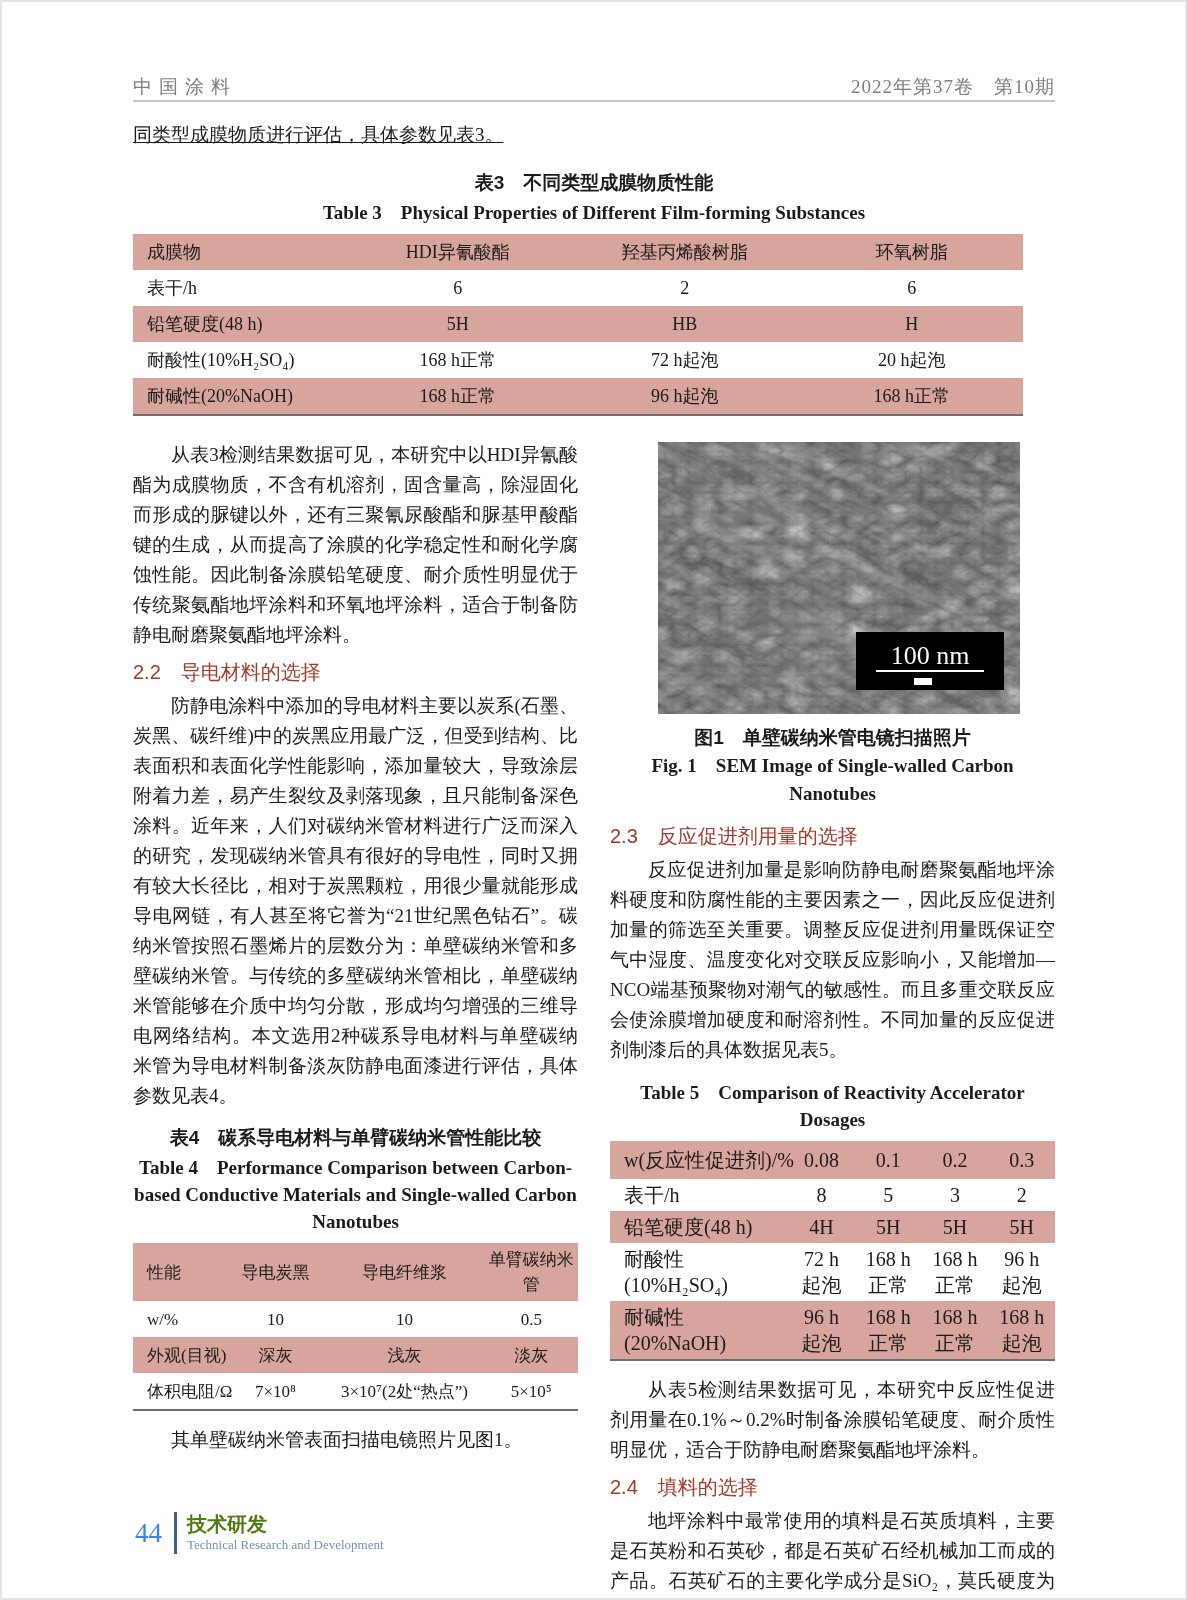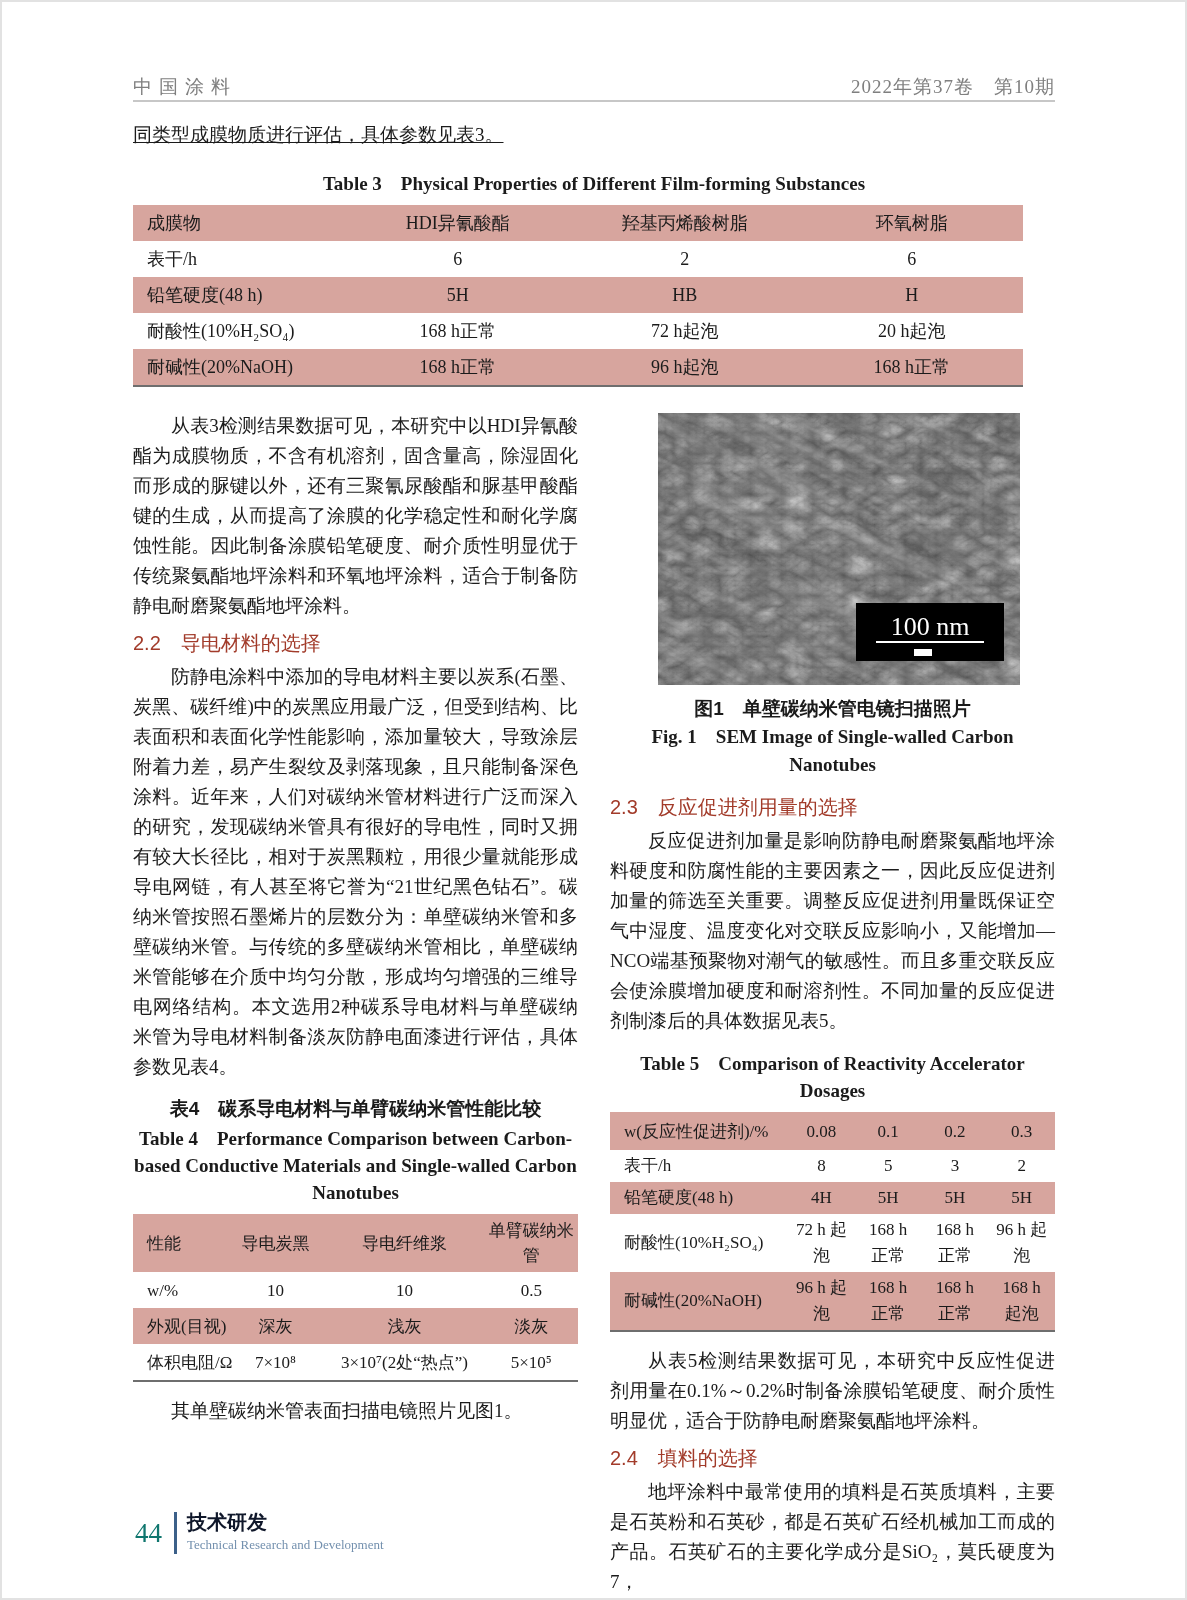--- a/index.html
+++ b/index.html
@@ -43,21 +43,21 @@
   table.data tbody tr:nth-child(even) { background:#d7a59e; }
   table.data th:first-child, table.data td:first-child { text-align:left; padding-left:14px; }
 
   #table3 { width:890px; margin-top:8px; font-size:18px; }
   #table3 th, #table3 td { height:30px; white-space:nowrap; }
 
   #table4 { width:445px; margin-top:8px; font-size:17px; }
   #table4 td { white-space:nowrap; height:30px; }
   #table4 th { line-height:25px; padding-top:4px; padding-bottom:4px; }
 
-  #table5 { width:445px; margin-top:8px; font-size:17px; }
+  #table5 { width:445px; margin-top:8px; font-size:20px; }
   #table5 th { height:32px; white-space:nowrap; }
   #table5 td { line-height:26px; padding-top:3px; padding-bottom:3px; }
 
   
   .columns { display:flex; gap:32px; margin-top:24px; }
   .col { width:445px; }
 
   p.body { margin:0; font-size:19px; line-height:30px; text-indent:2em; text-align:justify; }
 
   h3.sec {
@@ -73,44 +73,45 @@
   .sem-img-wrap { margin-left:48px; width:431px; height:272px; }
   .fig-cap-zh {
     text-align:center; font-family:"Liberation Sans","DejaVu Sans",sans-serif;
     font-weight:bold; font-size:19px; line-height:28px; margin-top:10px;
   }
   .fig-cap-en { text-align:center; font-weight:bold; font-size:19px; line-height:28px; }
 
   
   .footer { position:absolute; left:135px; bottom:46px; display:flex; align-items:center; }
   .page-num {
-    font-size:27px; color:#0f766e; margin-right:12px;
+    font-size:27px; color:#3b82f6; margin-right:12px;
     font-family:"Liberation Serif","DejaVu Serif",serif;
   }
   .footer-labels { border-left:3px solid #3c6089; padding-left:10px; }
   .footer-zh {
-    font-family:Liberation Mono, monospace; font-weight:bold;
-    font-size:20px; color:#0f172a; line-height:24px;
+    font-family:Liberation Serif, serif; font-weight:bold;
+    font-size:20px; color:#4d7c0f; line-height:24px;
   }
   .footer-en { font-size:13px; color:#7390ae; line-height:18px; }
 </style>
 </head>
 <body>
 
 <div class="page">
   <div class="content">
 
     <div class="journal-header">
       <span class="journal-name">中国涂料</span>
       <span class="journal-issue">2022年第37卷　第10期</span>
     </div>
 
     <p class="intro">同类型成膜物质进行评估，具体参数见表3。</p>
 
     <div class="tbl-block" style="margin-top:20px;">
+      <p class="cap-zh">表3　不同类型成膜物质性能</p>
       <p class="cap-en">Table 3　Physical Properties of Different Film-forming Substances</p>
       <table class="data" id="table3">
           <colgroup>
             <col style="width: 24%;">
             <col style="width: 25%;">
             <col style="width: 26%;">
             <col style="width: 25%;">
           </colgroup>
           <thead>
             <tr>

